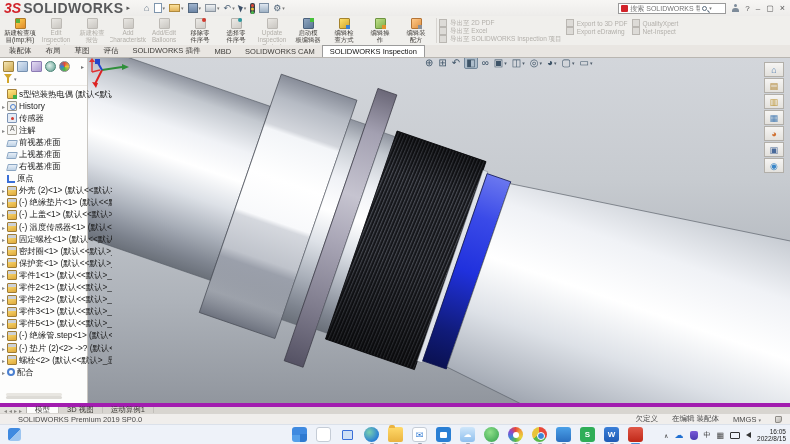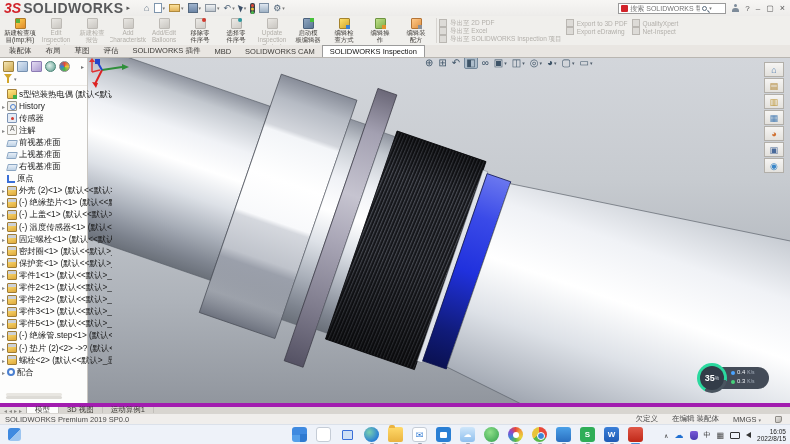--- a/index.html
+++ b/index.html
@@ -137,21 +137,21 @@
 
   
   #modeltabs { position:absolute; left:0; top:403px; width:790px; height:10px; background:#d8d5d0; border-top:4px solid #a21caf; display:flex; align-items:stretch; }
   #mt-nav { display:flex; align-items:center; gap:2px; padding:0 4px; background:#e3e1dd; border-right:1px solid #b5b2ae; }
   #mt-nav span { font-size:6px; color:#8a8884; }
   .mtab { font-size:7.5px; color:#3a3834; padding:0 8px; display:flex; align-items:center; border-right:1px solid #c2bfba; }
   .mtab.active { background:#fdfdfc; }
 
   
   #statusbar { position:absolute; left:0; top:413px; width:790px; height:11px; background:#f0eeec; border-top:1px solid #d8d5d1; display:flex; align-items:center; font-size:7.5px; color:#4a4a4a; }
-  #statusbar .left { padding-left:5px; }
+  #statusbar .left { padding-left:18px; }
   #statusbar .right { margin-left:auto; display:flex; align-items:center; gap:14px; padding-right:8px; }
   #statusbar .seg { white-space:nowrap; }
   #statusbar .caret { font-size:5px; color:#777; }
   .tag-icon { width:7px; height:7px; background:linear-gradient(140deg,#e8e6e2,#b9b6b1); border:1px solid #8f8c87; border-radius:1px 1px 3px 1px; }
 
   
   #taskbar { position:absolute; left:0; top:424px; width:790px; height:20px; background:#eef2f9; border-top:1px solid #dbe1ea; }
   .widgets-icon { position:absolute; left:8px; top:3px; width:13px; height:13px; border-radius:3px; background:linear-gradient(135deg,#3f8ae0 50%,#9cc5f0 50%); }
   #tb-center { position:absolute; left:292px; top:2px; display:flex; gap:9px; }
   .tbi-wrap { width:15px; height:18px; position:relative; display:flex; justify-content:center; }
@@ -588,43 +588,20 @@
 
           <div class="tp-btn">
             <span class="g custom-properties-icon" style="color: rgb(74, 106, 154);">▣</span>
           </div>
 
           <div class="tp-btn">
             <span class="g forum-icon" style="color: rgb(58, 134, 200);">◉</span>
           </div>
         </div>
 
-      <div id="badge">
-        <div class="pill"></div>
-        <div class="circ">
-          <div class="inner">
-              <span>35</span>
-              <span class="pct">%</span>
-            </div>
-        </div>
-        <div class="rows">
-
-            <div class="brow">
-              <span class="dot" style="background: rgb(74, 163, 255);"></span>
-              <span>0.4</span>
-              <span class="unit">K/s</span>
-            </div>
-
-            <div class="brow">
-              <span class="dot" style="background: rgb(70, 209, 122);"></span>
-              <span>0.3</span>
-              <span class="unit">K/s</span>
-            </div>
-          </div>
-      </div>
     </div>
 
     <div id="fmpanel">
       <div id="fm-tabs">
         <span class="fm-tab pt1"></span>
         <span class="fm-tab pt2"></span>
         <span class="fm-tab pt3"></span>
         <span class="fm-tab pt4"></span>
         <span class="fm-tab pt5"></span>
         <span class="ovf">▸</span>

